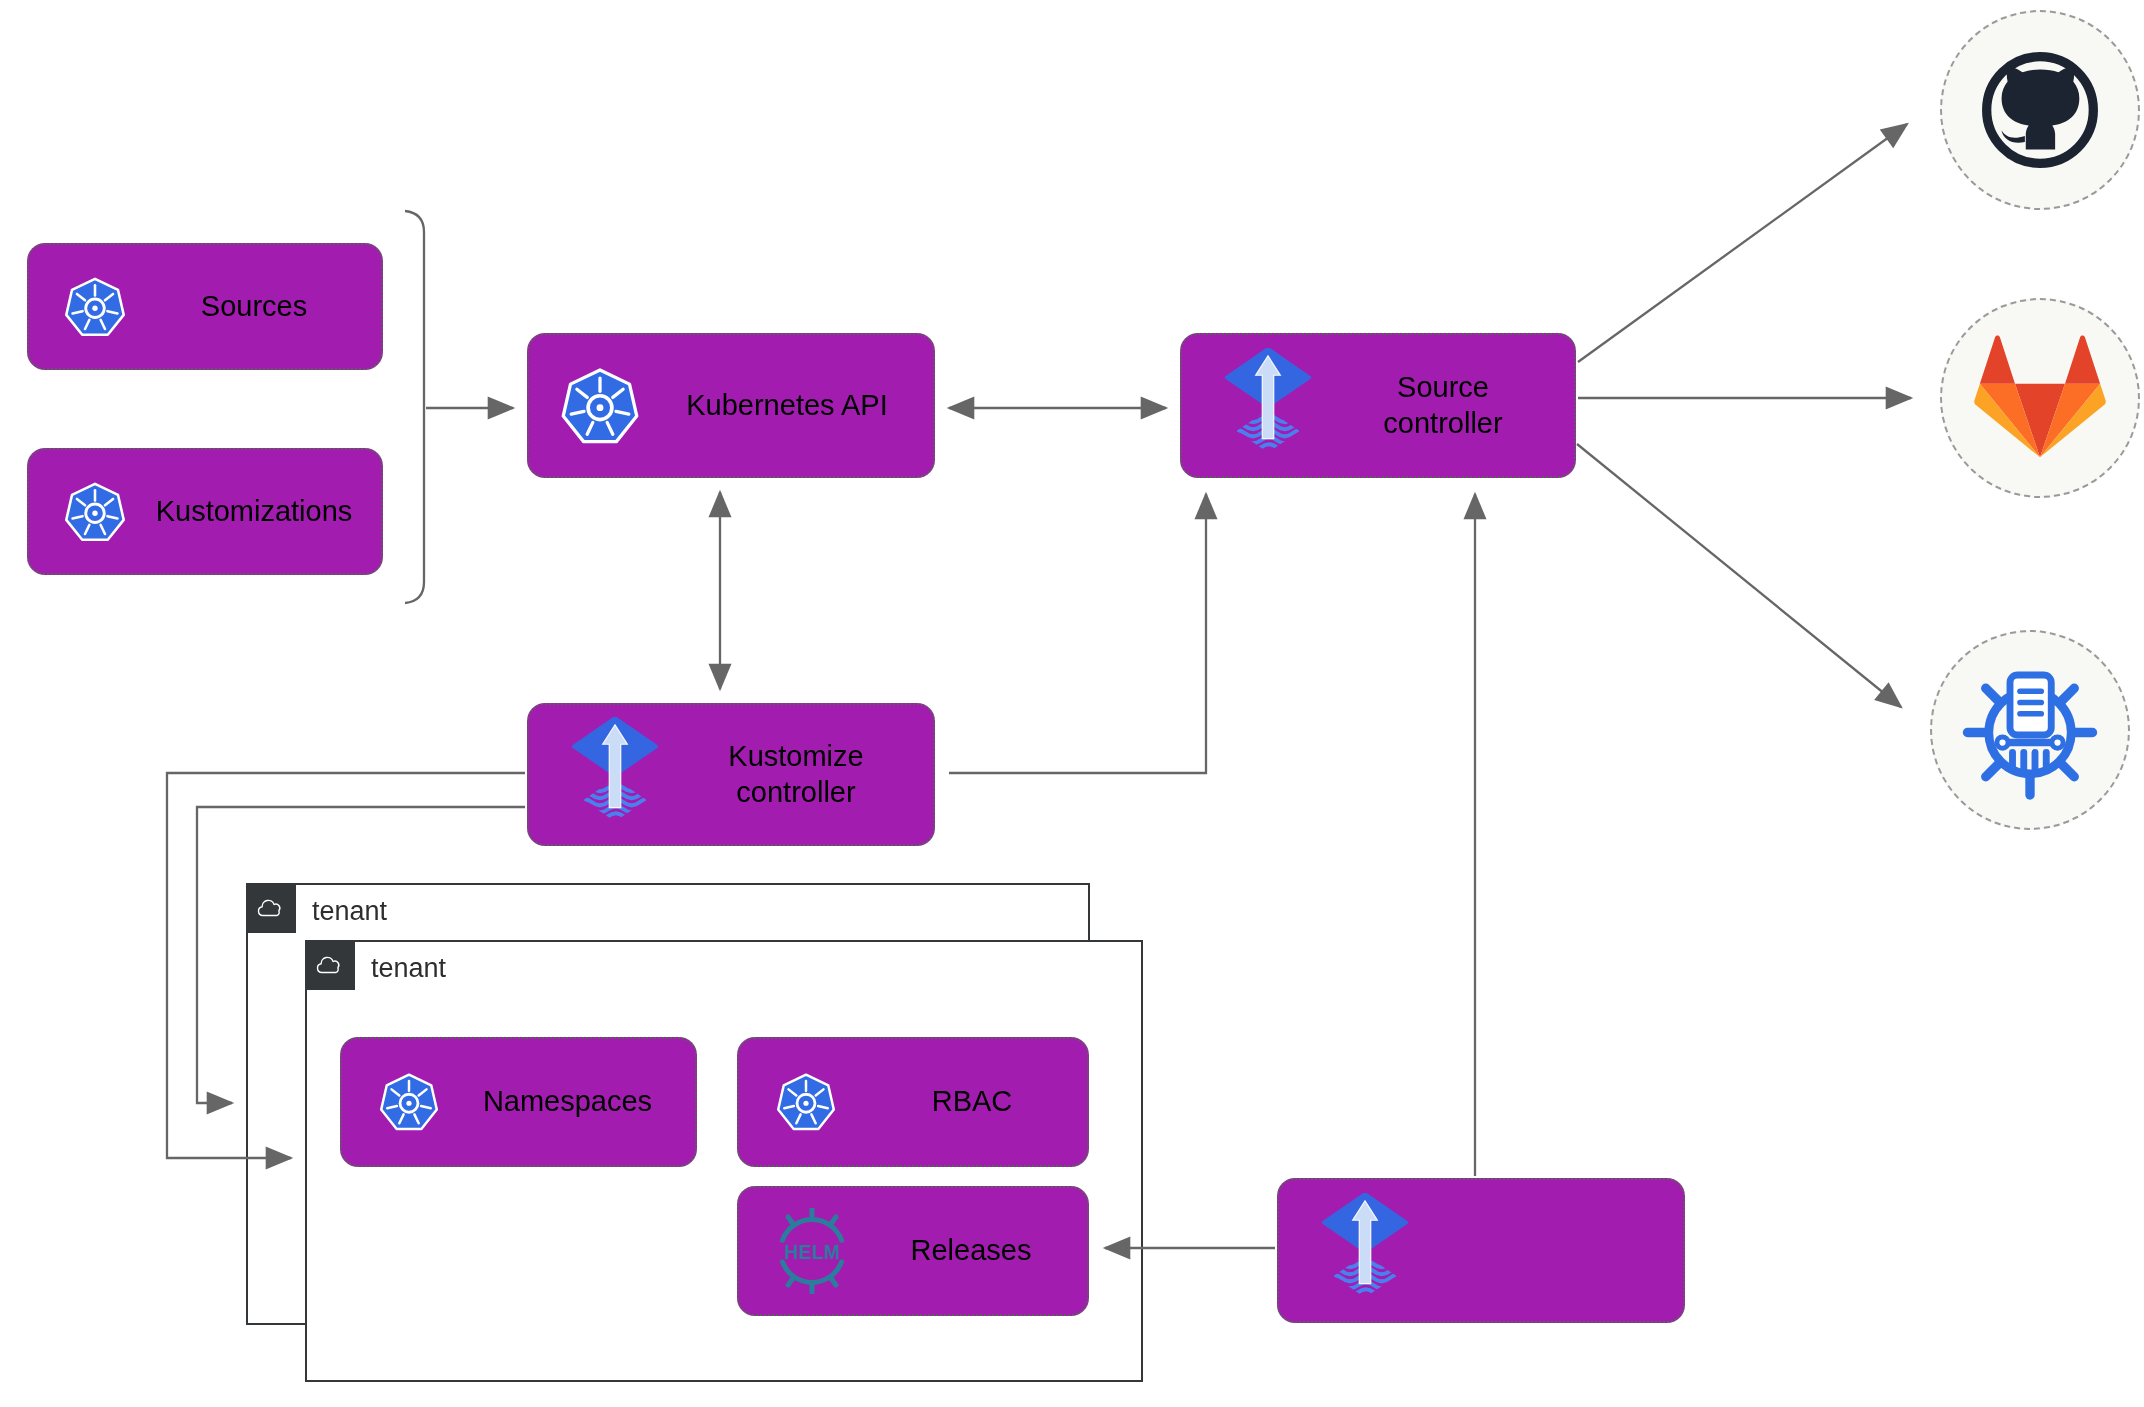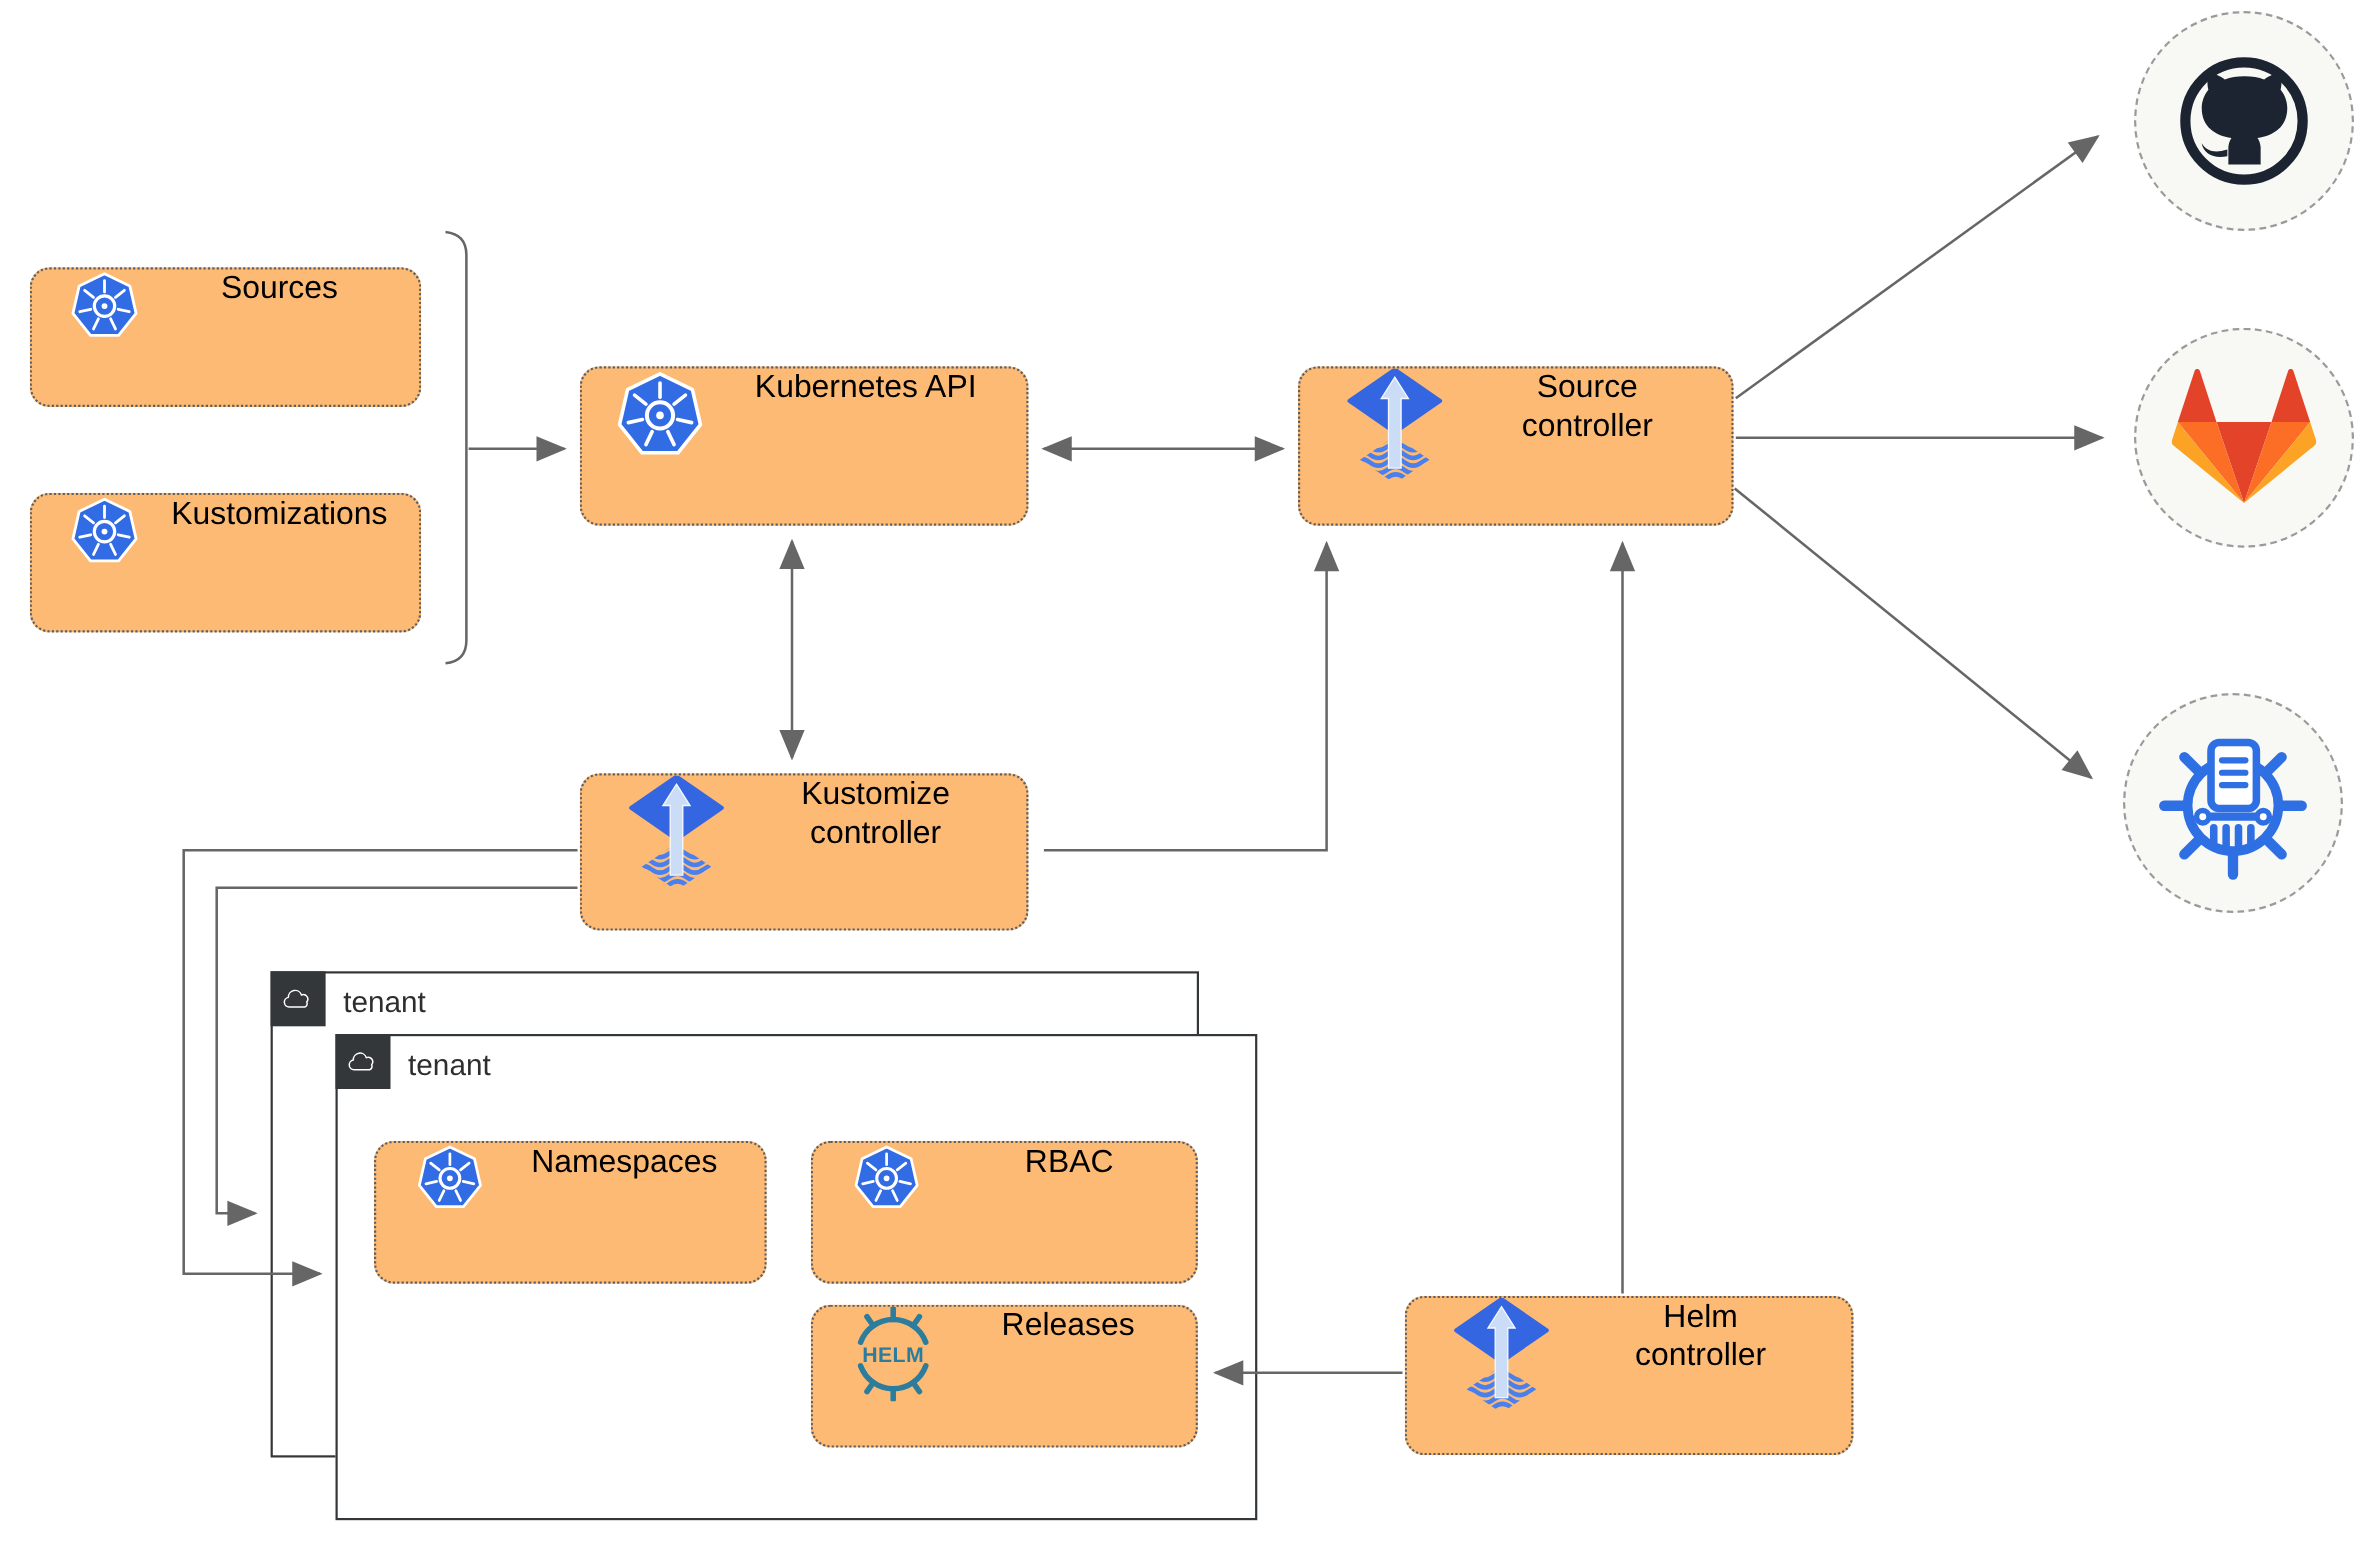--- a/index.html
+++ b/index.html
@@ -1,21 +1,21 @@
 <!DOCTYPE html>
 <html><head>
 <meta charset="utf-8">
 <style>
   html,body{margin:0;padding:0;background:#ffffff;}
   body{font-family:"Liberation Sans","DejaVu Sans",sans-serif;}
   .canvas{position:relative;width:2144px;height:1407px;background:#ffffff;overflow:hidden;}
 
   
-  .box{position:absolute;background:#fdba74;border:2px dotted #5e5e5e;border-radius:18px;
-       display:flex;box-sizing:border-box;z-index:3;}
+  .box{position:absolute;background:#a21caf;border:2px dotted #5e5e5e;border-radius:18px;
+       display:flex;align-items:center;box-sizing:border-box;z-index:3;}
   .box .lbl{flex:1;text-align:center;font-size:29px;color:#000;line-height:1.22;}
   .box .lbl .inner{display:inline-block;}
   .box.two .lbl .inner{max-width:190px;}
   .ic{flex:0 0 auto;display:block;}
 
   
   .tenant{position:absolute;border:2px solid #33373a;background:#ffffff;box-sizing:border-box;}
   .tenant-tab{position:absolute;top:-2px;left:-2px;width:50px;height:50px;background:#33373a;
               display:flex;align-items:center;justify-content:center;}
   .tenant-label{position:absolute;top:11px;left:64px;font-size:27px;color:#2e2e2e;}
@@ -188,21 +188,20 @@
     <svg class="ic" width="88" height="116" style="margin-left:42px">
         <use href="#sym-flux"></use>
       </svg>
     <div class="lbl"><span class="inner">Kustomize controller</span></div>
   </div>
 
   <div class="box two" style="left:1277px;top:1178px;width:408px;height:145px;">
     <svg class="ic" width="88" height="116" style="margin-left:42px">
         <use href="#sym-flux"></use>
       </svg>
-    <div class="lbl"><span class="inner">Helm controller</span></div>
   </div>
 
   <div class="box" style="left:340px;top:1037px;width:357px;height:130px;">
     <svg class="ic" width="62" height="62" style="margin-left:36px">
         <use href="#sym-k8s"></use>
       </svg>
     <div class="lbl"><span class="inner">Namespaces</span></div>
   </div>
 
   <div class="box" style="left:737px;top:1037px;width:352px;height:130px;gap:20px;">

